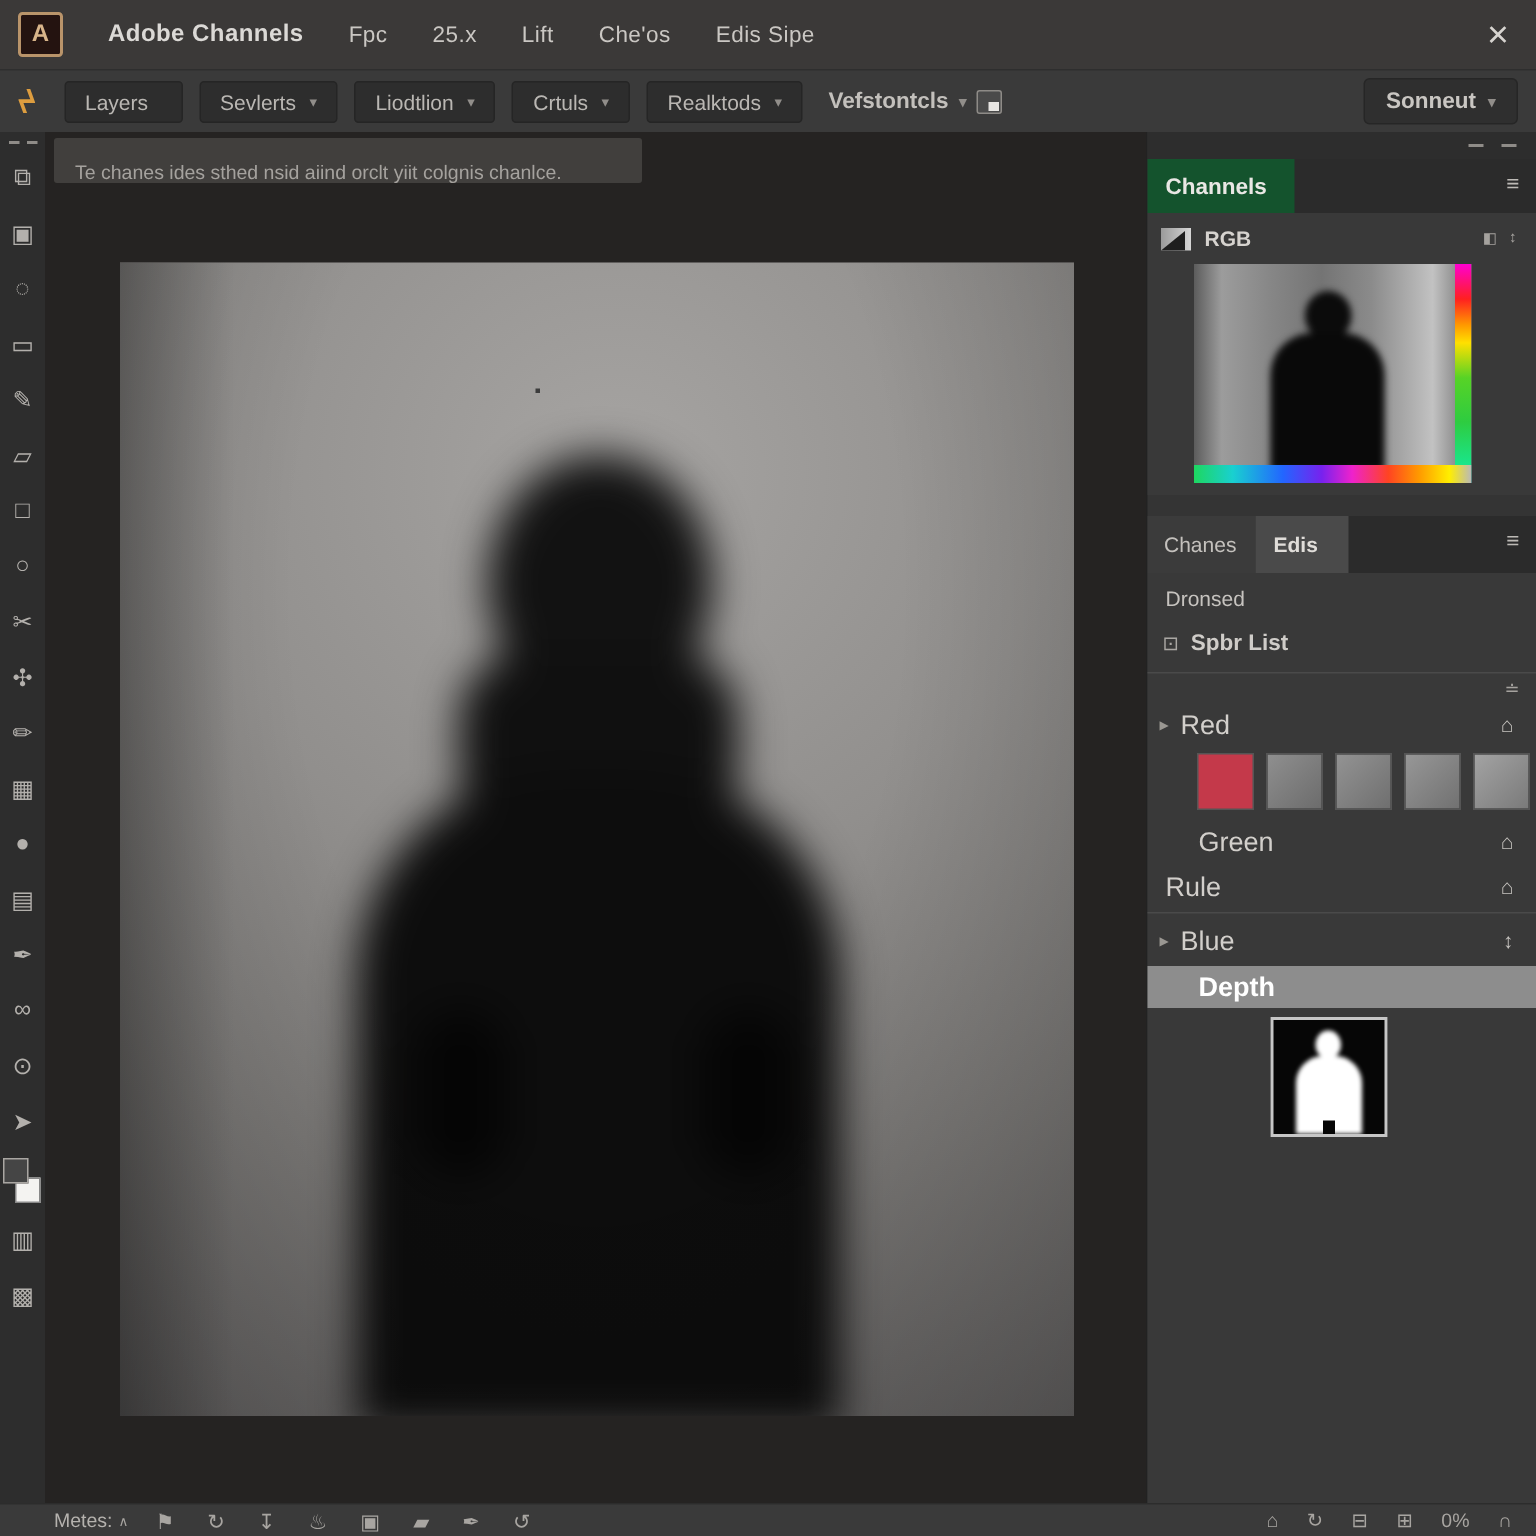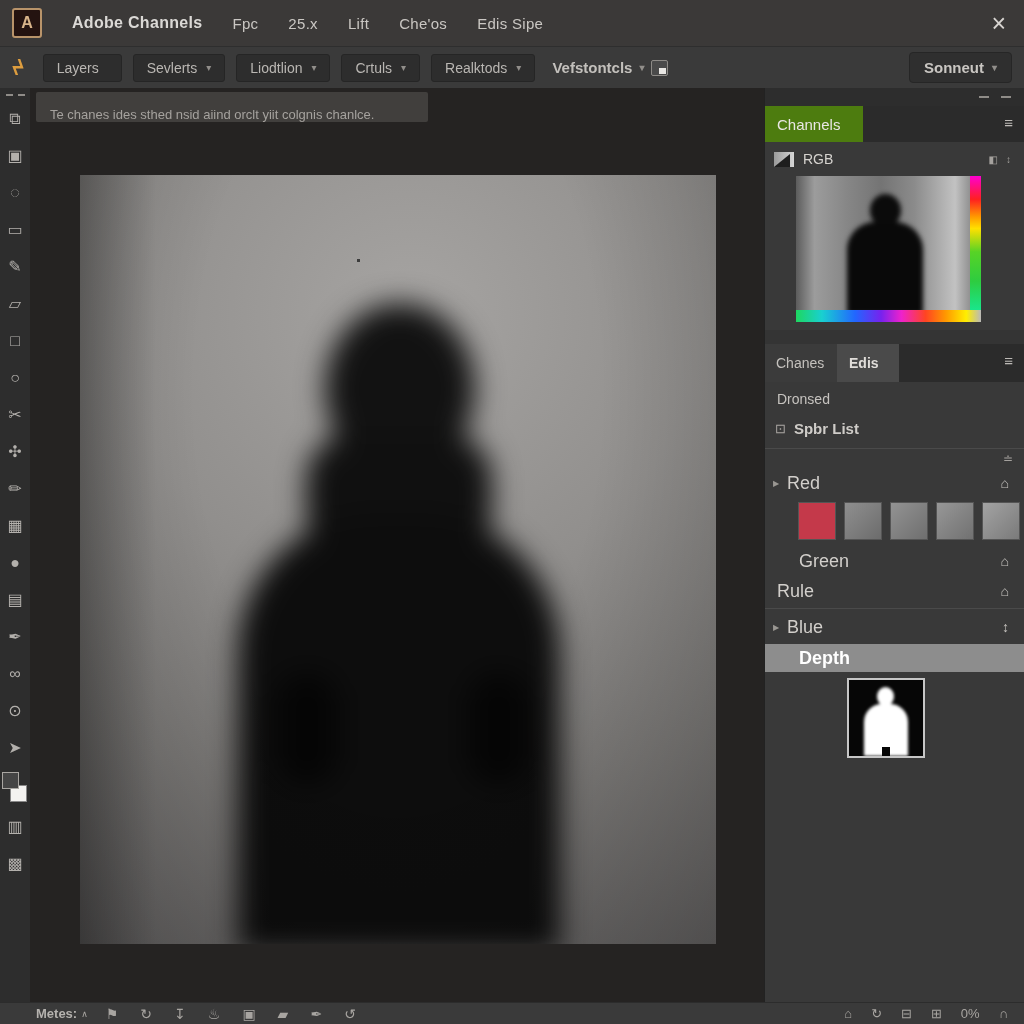--- a/index.html
+++ b/index.html
@@ -48,27 +48,27 @@
   .canvas-vignette{position:absolute;inset:0;background:
       linear-gradient(90deg, rgba(0,0,0,.28), rgba(0,0,0,0) 12%),
       radial-gradient(ellipse at 50% 28%, rgba(0,0,0,0) 45%, rgba(0,0,0,.22) 100%)}
   .canvas-dot{position:absolute;left:277px;top:84px;width:3px;height:3px;background:#3c3c3c}
 
   
   .rightpanel{left:764px;top:88px;width:260px;height:916px;background:#343434;border-left:1px solid #222;box-sizing:border-box}
   .panel-top{position:absolute;left:0;top:0;width:260px;height:18px;background:#2d2d2d;display:flex;justify-content:flex-end;align-items:center;gap:12px;padding-right:14px;box-sizing:border-box}
   .panel-top i{width:10px;height:2px;background:#8f8c88;display:block}
   .tabbar1{position:absolute;left:0;top:18px;width:260px;height:36px;background:#2b2b2b}
-  .tab-channels{position:absolute;left:0;top:0;width:98px;height:36px;background:#4d7c0f;color:#e9e7e4;font-weight:normal;font-size:15px;display:flex;align-items:center;padding-left:12px;box-sizing:border-box}
+  .tab-channels{position:absolute;left:0;top:0;width:98px;height:36px;background:#14532d;color:#e9e7e4;font-weight:bold;font-size:15px;display:flex;align-items:center;padding-left:12px;box-sizing:border-box}
   .hamb{position:absolute;right:12px;top:8px;font-size:15px;color:#bdbab6}
   .channels-body{position:absolute;left:0;top:54px;width:260px;height:188px;background:#393939}
   .rgb-row{position:absolute;left:0;top:0;width:260px;height:34px;display:flex;align-items:center}
   .rgb-mini{width:20px;height:15px;margin-left:9px;background:linear-gradient(90deg,#9a9a9a,#d6d6d6);position:relative;overflow:hidden;flex:none}
   .rgb-mini::after{content:"";position:absolute;left:0;bottom:0;border-left:16px solid transparent;border-bottom:13px solid #1e1e1e}
-  .rgb-label{margin-left:9px;font-size:14px;font-weight:normal;color:#d6d3cf}
+  .rgb-label{margin-left:9px;font-size:14px;font-weight:bold;color:#d6d3cf}
   .rgb-icons{margin-left:auto;margin-right:14px;display:flex;gap:8px;font-size:10px;color:#a5a29e}
   .rgb-thumb{position:absolute;left:31px;top:34px;width:185px;height:146px;overflow:hidden;
      background:linear-gradient(90deg,#5c5c5c 0%,#9c9c9c 10%,#868686 28%,#747474 46%,#8b8b8b 64%,#c2c2c2 86%,#6d6d6d 100%)}
   .thumb-blur{position:absolute;inset:0;filter:blur(2.5px)}
   .th-head{position:absolute;left:74px;top:18px;width:31px;height:33px;border-radius:50%;background:#0b0b0b}
   .th-body{position:absolute;left:51px;top:46px;width:76px;height:92px;border-radius:28px 28px 0 0;background:#090909}
   .th-rainbow-r{position:absolute;right:0;top:0;width:11px;height:100%;
      background:linear-gradient(180deg,#ff00d0 0%,#ff2020 16%,#ff9a00 28%,#ffe000 36%,#57d326 52%,#2ecc40 72%,#19e68c 92%,#19d0d0 100%)}
   .th-rainbow-b{position:absolute;left:0;bottom:0;width:100%;height:12px;
      background:linear-gradient(90deg,#1ed760 0%,#19d0d0 14%,#2266ff 32%,#7722ee 46%,#ee22cc 57%,#ff4422 70%,#ff9900 81%,#ffee00 92%,#b9b9b9 100%)}
@@ -92,21 +92,21 @@
   .depth-row{position:absolute;left:0;top:262px;width:260px;height:28px;background:#8d8d8d;display:flex;align-items:center}
   .depth-row .ch-label{color:#fff;font-weight:bold;margin-left:34px}
   .depth-thumb{position:absolute;left:82px;top:296px;width:74px;height:76px;background:#060606;border:2px solid #c6c6c6;overflow:hidden}
   .dt-blur{position:absolute;inset:0;filter:blur(1.5px)}
   .dt-head{position:absolute;left:28px;top:7px;width:17px;height:19px;border-radius:50%;background:#fff}
   .dt-body{position:absolute;left:15px;top:24px;width:44px;height:52px;border-radius:18px 18px 0 0;background:#fff}
   .dt-notch{position:absolute;left:33px;bottom:0;width:8px;height:9px;background:#060606}
 
   
   .statusbar{left:0;top:1002px;width:1024px;height:22px;background:#3a3a3a;border-top:1px solid #2c2c2c;display:flex;align-items:center;padding:0 16px 0 36px;box-sizing:border-box;font-size:13px;color:#a8a5a1}
-  .sb-label{font-weight:bold;color:#b5b2ae;margin-right:4px}
+  .sb-label{font-weight:normal;color:#b5b2ae;margin-right:4px}
   .sb-caret{font-size:9px;margin-right:18px}
   .sb-left{display:flex;gap:22px;align-items:center;font-size:14px}
   .sb-right{margin-left:auto;display:flex;gap:19px;align-items:center;font-size:13px}
 </style>
 </head>
 <body>
 
 <div class="abs menubar">
   <div class="logo">A</div>
   <div style="display:flex;gap:30px;align-items:center">

